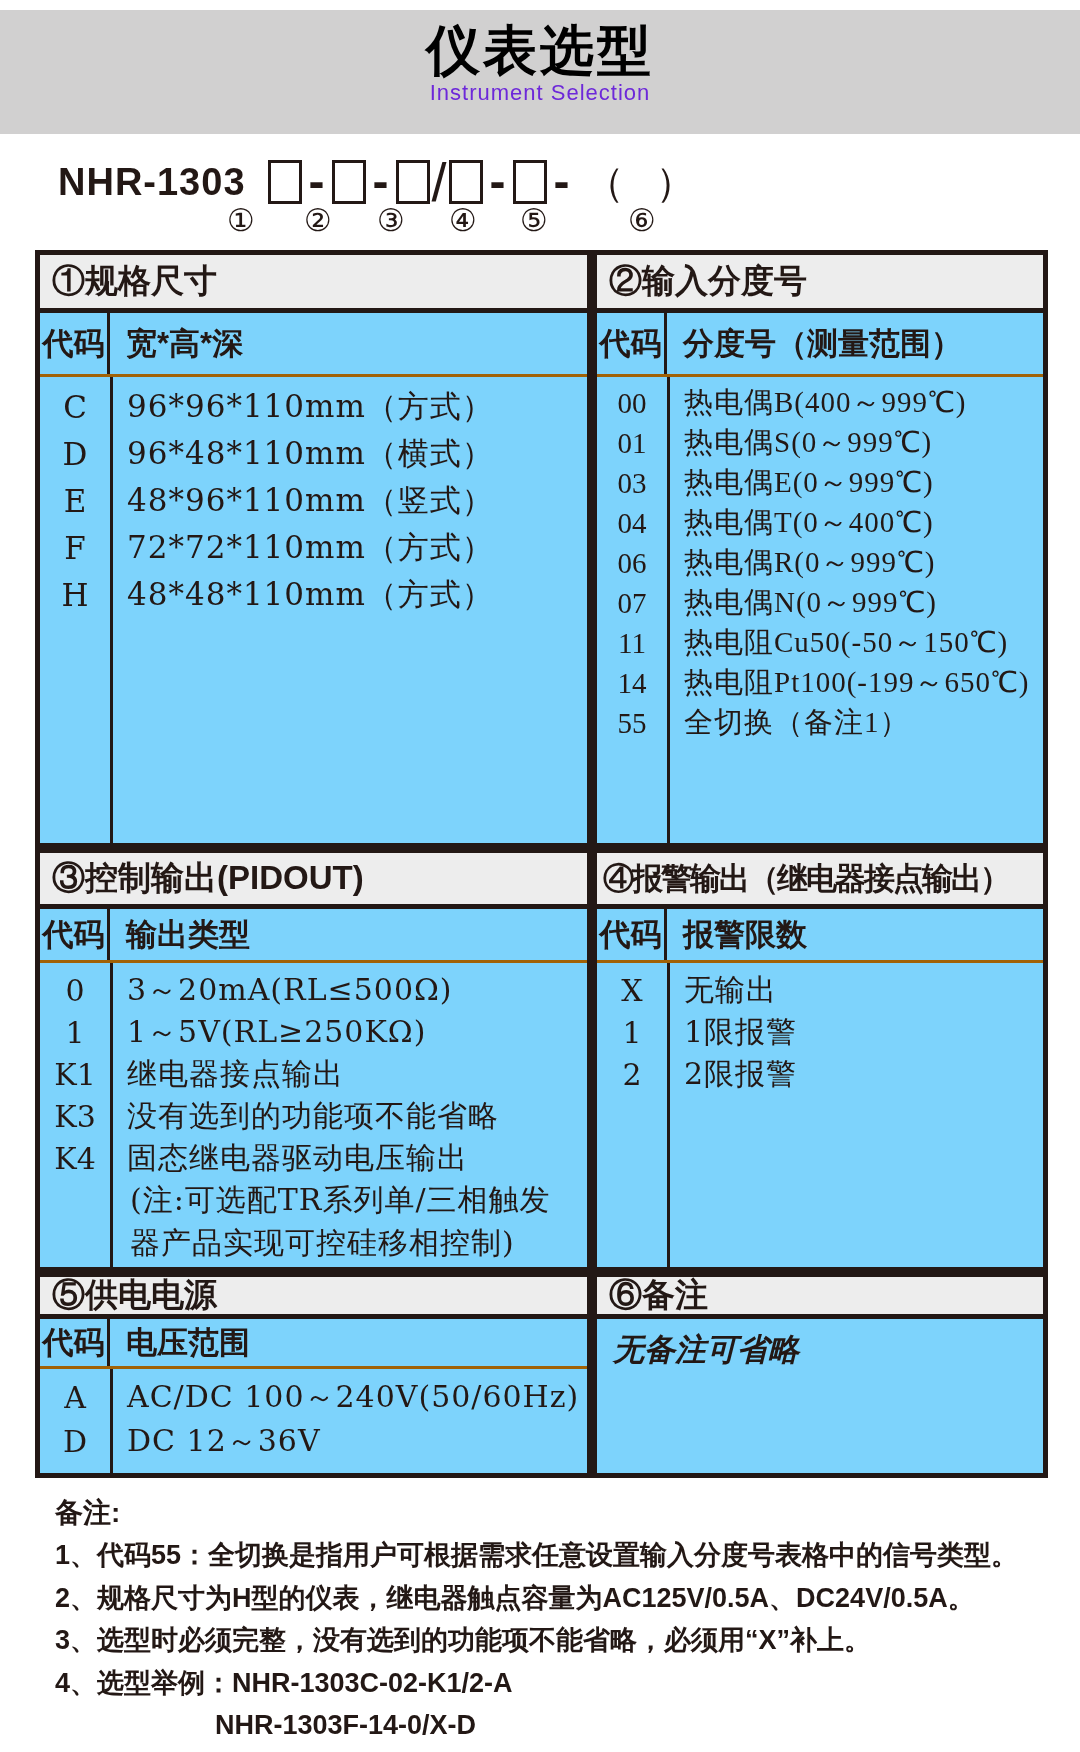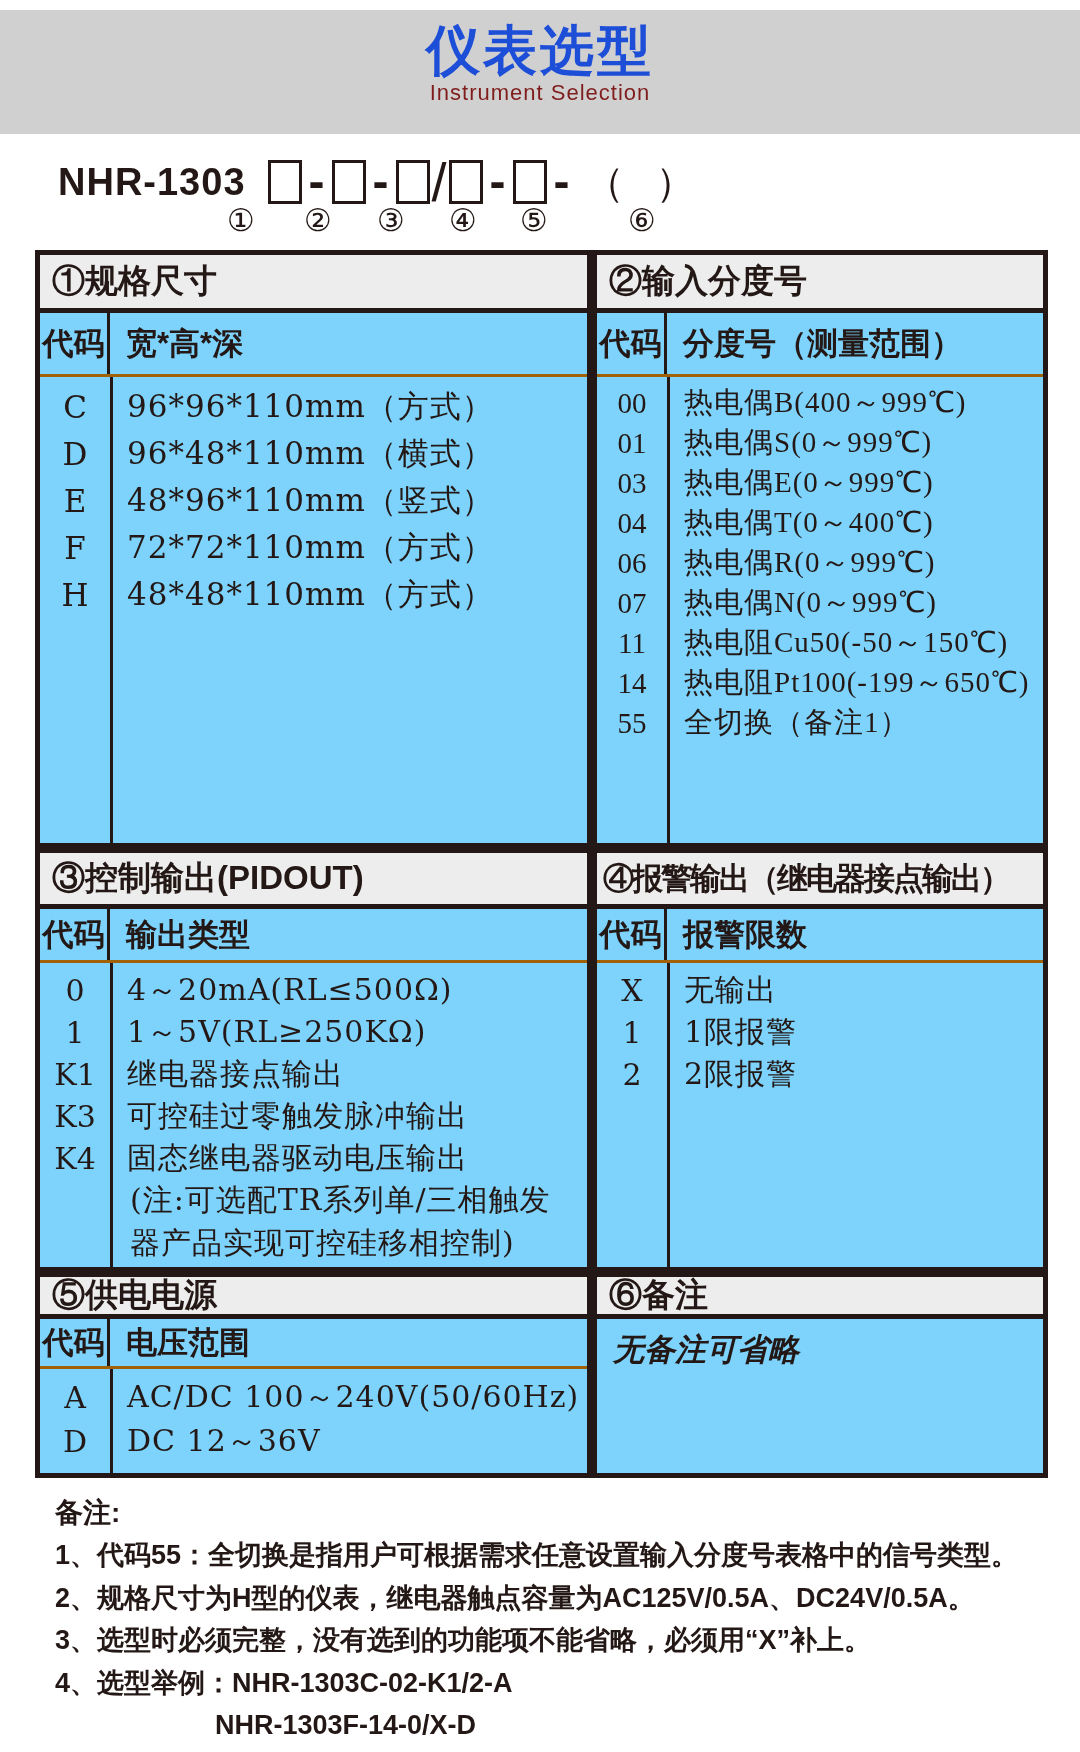--- a/index.html
+++ b/index.html
@@ -9,23 +9,23 @@
     font-family:"Liberation Sans", sans-serif;
     color:#231815; overflow:hidden;
   }
   
   .banner {
     position:absolute; left:0; top:10px; width:1080px; height:124px;
     background:#d1d0d0; text-align:center;
   }
   .banner-title {
     padding-top:10px; font-size:54px; font-weight:bold; letter-spacing:3px;
-    color:#1d4ed8; line-height:60px;
-  }
-  .banner-subtitle { font-size:22px; color:#7f1d1d; letter-spacing:1px; line-height:26px; }
+    color:#000000; line-height:60px;
+  }
+  .banner-subtitle { font-size:22px; color:#6d28d9; letter-spacing:1px; line-height:26px; }
 
   
   .model-line {
     position:absolute; left:58px; top:156px; height:52px;
     display:flex; align-items:center; white-space:nowrap;
   }
   .model-prefix { font-size:38px; font-weight:bold; letter-spacing:1px; margin-right:22px; }
   .slot {
     display:inline-block; width:34px; height:44px;
     border:3px solid #231815; background:#fff;
@@ -205,33 +205,33 @@
   <div class="block block-b">
     <section class="panel p-left">
       <div class="sec-header">③控制输出(PIDOUT)</div>
       <div class="cols">
         <span class="code-h">代码</span>
         <span class="label-h">输出类型</span>
       </div>
       <div class="rows">
       <div class="row">
             <span class="cell-code">0</span>
-            <span class="cell-label">4～20mA(RL≤500Ω)</span>
+            <span class="cell-label">3～20mA(RL≤500Ω)</span>
           </div>
           <div class="row">
             <span class="cell-code">1</span>
             <span class="cell-label">1～5V(RL≥250KΩ)</span>
           </div>
           <div class="row">
             <span class="cell-code">K1</span>
             <span class="cell-label">继电器接点输出</span>
           </div>
           <div class="row">
             <span class="cell-code">K3</span>
-            <span class="cell-label">可控硅过零触发脉冲输出</span>
+            <span class="cell-label">没有选到的功能项不能省略</span>
           </div>
           <div class="row">
             <span class="cell-code">K4</span>
             <span class="cell-label">固态继电器驱动电压输出</span>
           </div>
         </div>
       <div class="rows" style="flex:0 0 auto; padding-top:0; padding-bottom:8px;">
         <div class="note-line">(注:可选配TR系列单/三相触发</div>
         <div class="note-line">器产品实现可控硅移相控制)</div>
       </div>

